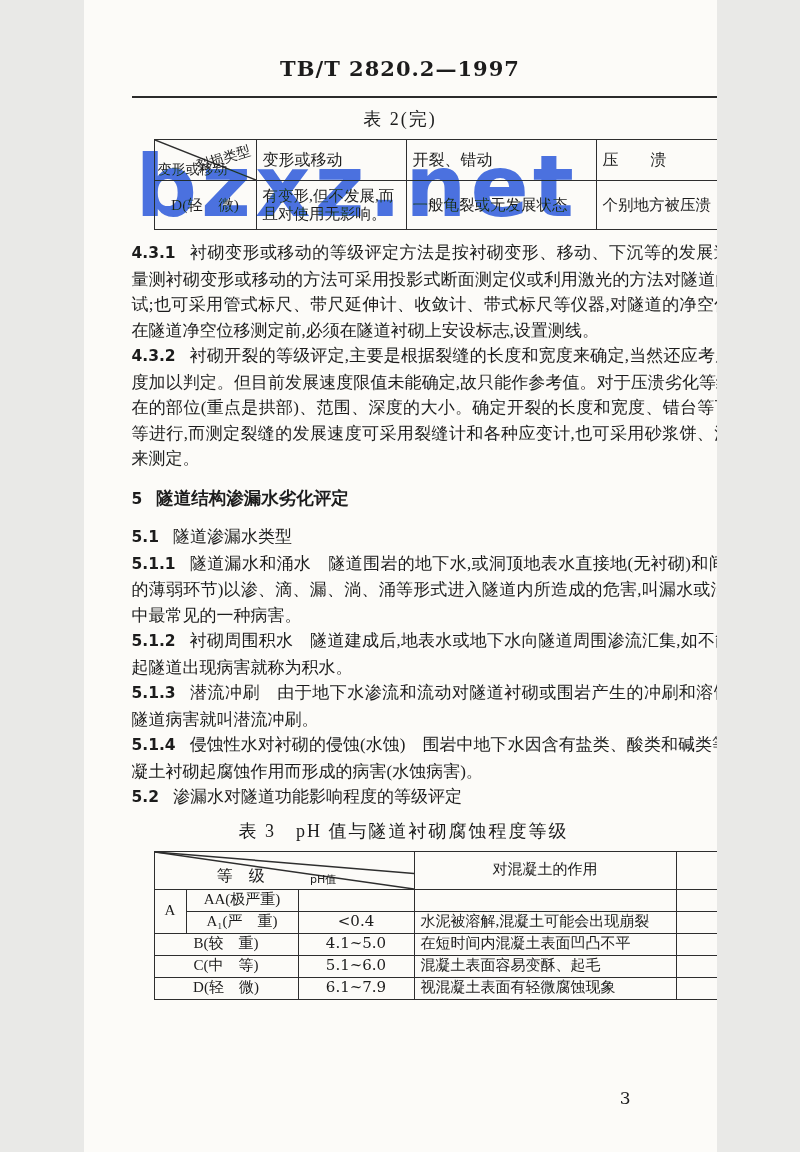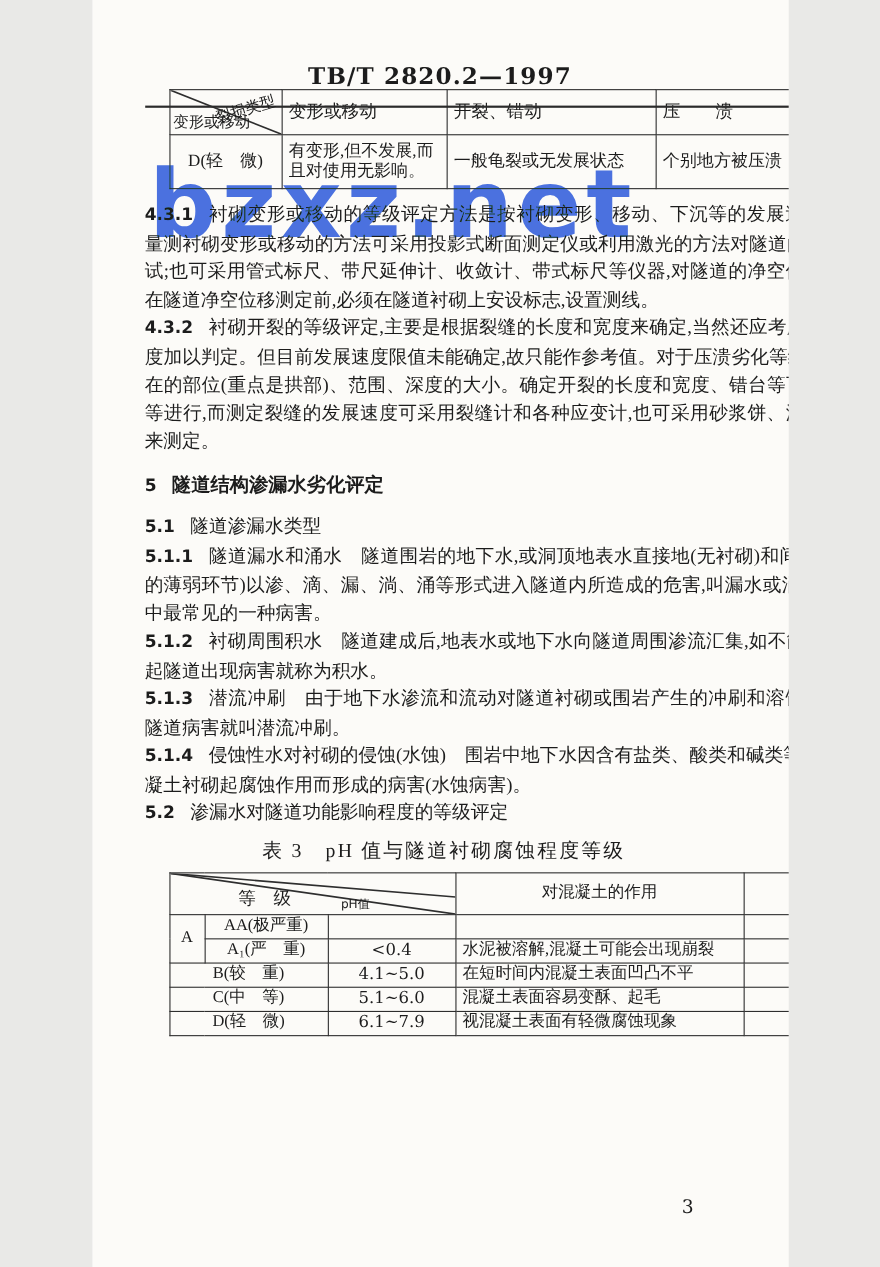--- a/index.html
+++ b/index.html
@@ -48,20 +48,21 @@
 </head>
 <body>
 
 <div class="page">
 
   <div class="doc-header">TB/T 2820.2—1997</div>
   <div class="header-rule"></div>
 
   <div class="watermark">bzxz.net</div>
 
+  <div class="tbl-title">表 2(完)</div>
 
   <table class="t2">
     <colgroup>
         <col style="width:102px">
         <col style="width:150px">
         <col style="width:190px">
         <col style="width:200px">
       </colgroup>
     <tbody>
         <tr>

